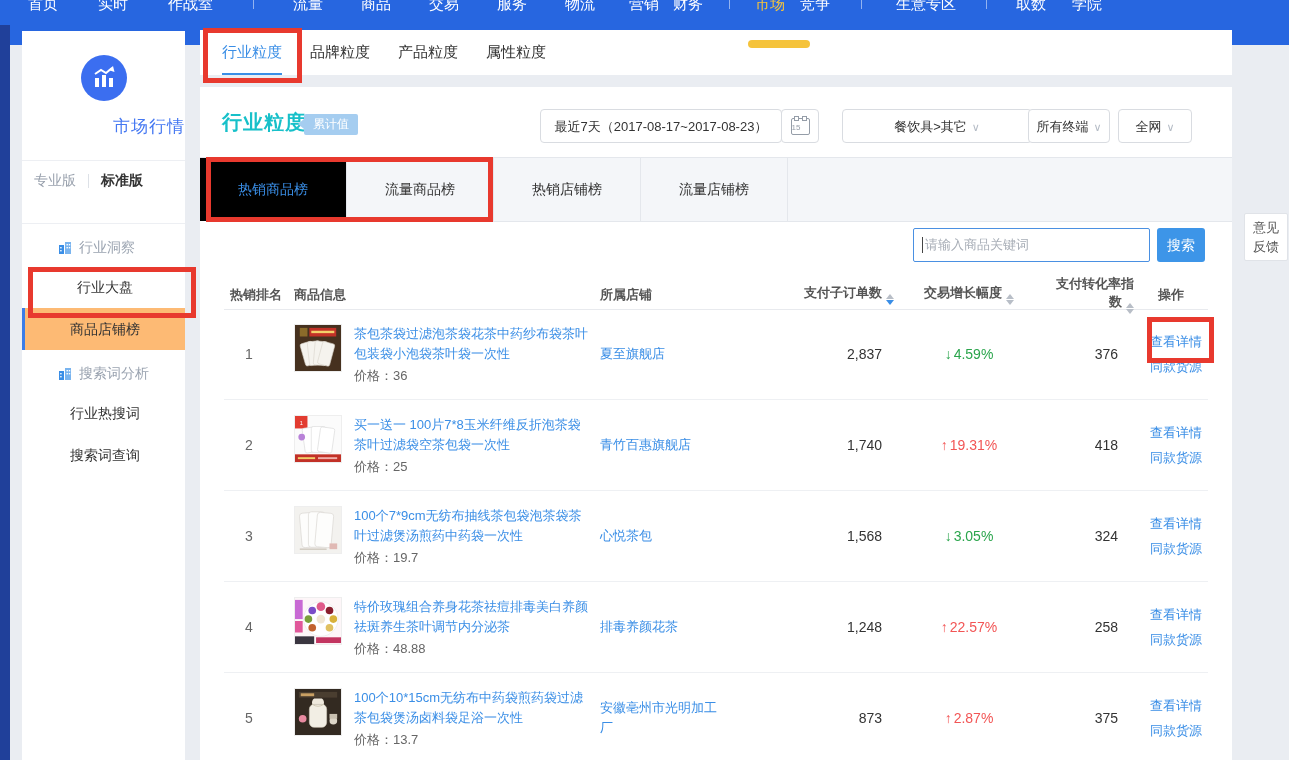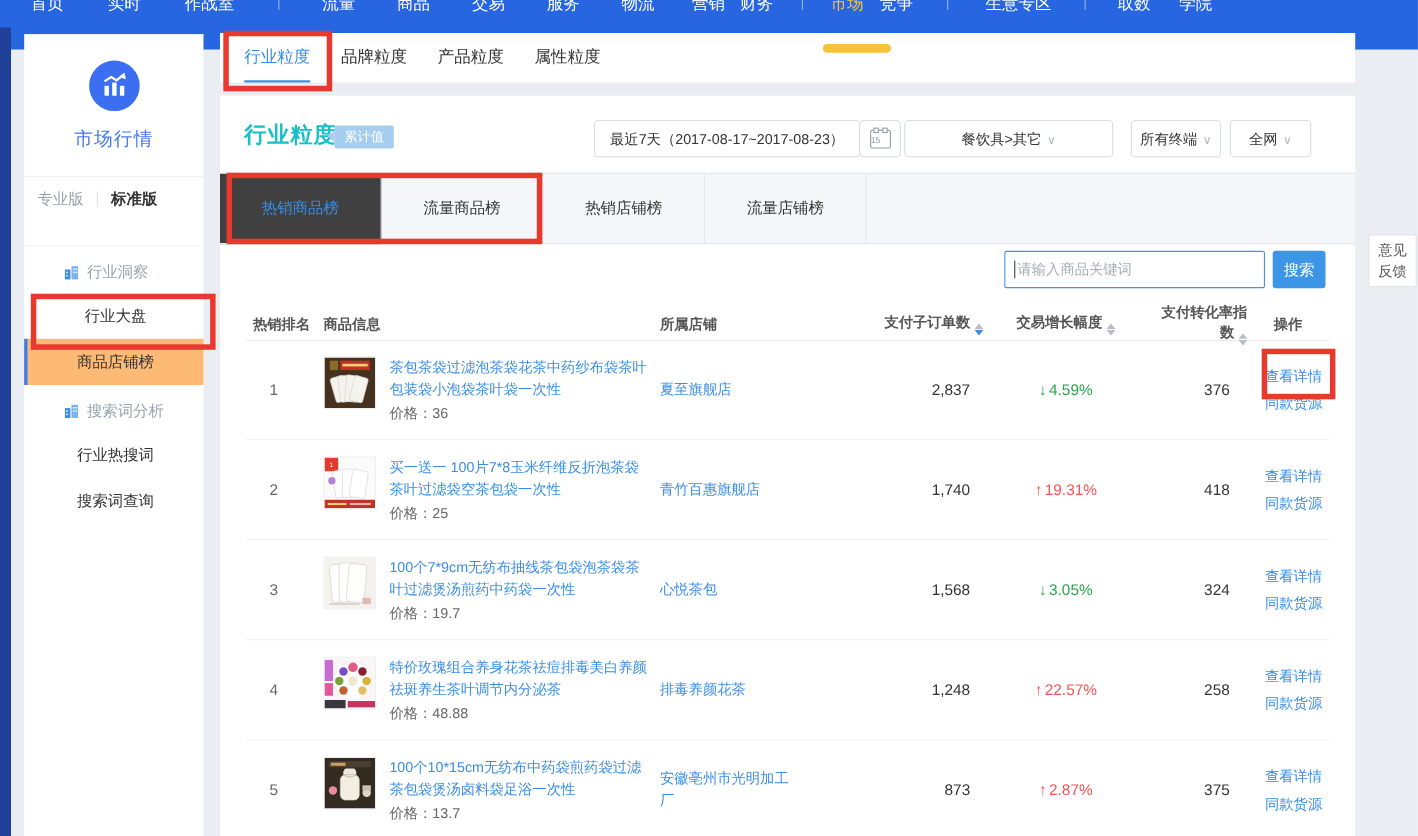--- a/index.html
+++ b/index.html
@@ -12,21 +12,21 @@
   .topnav{position:absolute;left:0;top:0;width:1289px;height:45px;background:#2766e0;overflow:hidden;z-index:1}
   .nav-item{position:absolute;top:-8px;height:24px;line-height:24px;color:#fff;font-size:15px;white-space:nowrap;cursor:pointer}
   .nav-item.active{color:#f5c33b}
   .nav-sep{position:absolute;top:0;width:1px;height:9px;background:rgba(255,255,255,.5)}
   .nav-underline{position:absolute;left:748px;top:40px;width:62px;height:8px;background:#f5c33b;border-radius:4px;z-index:2}
   
   .left-strip{position:absolute;left:0;top:25px;width:10px;height:735px;background:#20409a;z-index:2}
   
   .sidebar{position:absolute;left:22px;top:31px;width:163px;height:729px;background:#fff;z-index:1}
   .sb-icon{width:46px;height:46px;border-radius:50%;background:#3b6ef0;margin:24px auto 14px;display:flex;align-items:center;justify-content:center}
-  .sb-title{text-align:center;color:#4578f2;font-size:17px;letter-spacing:1px}
+  .sb-title{text-align:right;color:#4578f2;font-size:17px;letter-spacing:1px}
   .sb-div{border-top:1px solid #edeff3;margin-top:22px}
   .sb-versions{display:flex;justify-content:flex-start;align-items:center;height:40px;font-size:14px}
   .sb-ver{padding:0 12px;cursor:pointer}
   .sb-ver.dim{color:#9aa2ae}
   .sb-ver.on{color:#333;font-weight:bold}
   .sb-vsep{width:1px;height:14px;background:#dde1e7}
   .sb-section{display:flex;align-items:center;gap:7px;padding:15px 0 9px 36px;color:#9aa3b0;font-size:14px}
   .sb-item{height:42px;line-height:42px;text-align:center;font-size:14px;color:#333;cursor:pointer;border-left:3px solid transparent}
   .sb-item.active{background:#fdba74;border-left:3px solid #3b7de8}
   
@@ -40,21 +40,21 @@
   .badge::before{content:"";position:absolute;left:-6px;top:5px;border-top:5px solid transparent;border-bottom:5px solid transparent;border-right:6px solid #a5cdf0}
   .ctl{position:absolute;top:22px;height:34px;line-height:34px;box-sizing:border-box;border:1px solid #d9dce1;border-radius:4px;background:#fff;font-size:13px;color:#333;text-align:center;cursor:pointer}
   .chev{color:#b4bbc5;font-size:11px;margin-left:5px}
   .cal-btn{display:flex;align-items:center;justify-content:center}
   .cal{position:relative;width:17px;height:15px;border:1px solid #959da8;border-radius:2px;font-size:8px;color:#959da8;line-height:17px;text-align:left}
   .cal::before,.cal::after{content:"";position:absolute;top:-3px;width:3px;height:3px;border:1px solid #959da8;background:#fff}
   .cal::before{left:2px}.cal::after{right:2px}
   
   .subtabs{position:absolute;left:0;top:70px;width:1032px;height:65px;background:#f4f6f9;border-top:1px solid #e4e7ec;display:flex;box-sizing:border-box}
   .subtab{width:147px;box-sizing:border-box;border-right:1px solid #e4e7ec;border-bottom:1px solid #e4e7ec;text-align:center;line-height:63px;font-size:14px;color:#333;cursor:pointer}
-  .subtab.active{background:#404040;color:#3a8ee6;border-bottom:1px solid #fff}
+  .subtab.active{background:#000000;color:#3a8ee6;border-bottom:1px solid #fff}
   .subtab-fill{flex:1;border-bottom:1px solid #e4e7ec}
   
   .search-input{position:absolute;left:713px;top:141px;width:237px;height:34px;box-sizing:border-box;border:1px solid #4a90e2;border-radius:2px;display:flex;align-items:center;padding-left:8px;background:#fff}
   .caret{width:1px;height:16px;background:#444;margin-right:2px}
   .placeholder{color:#a7adb6;font-size:13px}
   .search-btn{position:absolute;left:957px;top:141px;width:48px;height:34px;background:#3d95e8;color:#fff;font-size:14px;text-align:center;line-height:34px;border-radius:3px;cursor:pointer}
   
   .thead,.trow{display:grid;grid-template-columns:70px 306px 144px 150px 150px 90px 74px;align-items:center}
   .thead{position:absolute;left:24px;top:188px;width:984px;height:34px;border-bottom:1px solid #e8eaee;font-size:13px;color:#555;font-weight:bold}
   .tbody{position:absolute;left:24px;top:222px;width:984px}
@@ -177,21 +177,21 @@
 </div>
 
 <div class="main">
   <div class="page-title">行业粒度</div>
   <div class="badge">累计值</div>
 
   <div class="ctl" style="left:340px;width:242px">最近7天（2017-08-17~2017-08-23）</div>
   <div class="ctl cal-btn" style="left:581px;width:38px">
     <span class="cal">15</span>
   </div>
-  <div class="ctl" style="left:622px;width:190px">
+  <div class="ctl" style="left:642px;width:190px">
     <span>餐饮具&gt;其它</span><span class="chev">∨</span>
   </div>
   <div class="ctl" style="left:828px;width:82px">
     <span>所有终端</span><span class="chev">∨</span>
   </div>
   <div class="ctl" style="left:918px;width:74px">
     <span>全网</span><span class="chev">∨</span>
   </div>
 
   <div class="subtabs">

